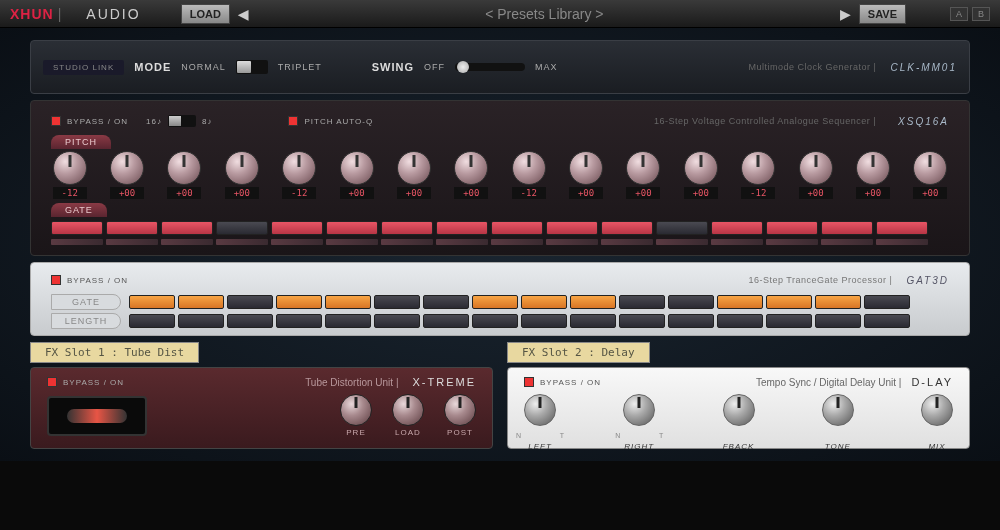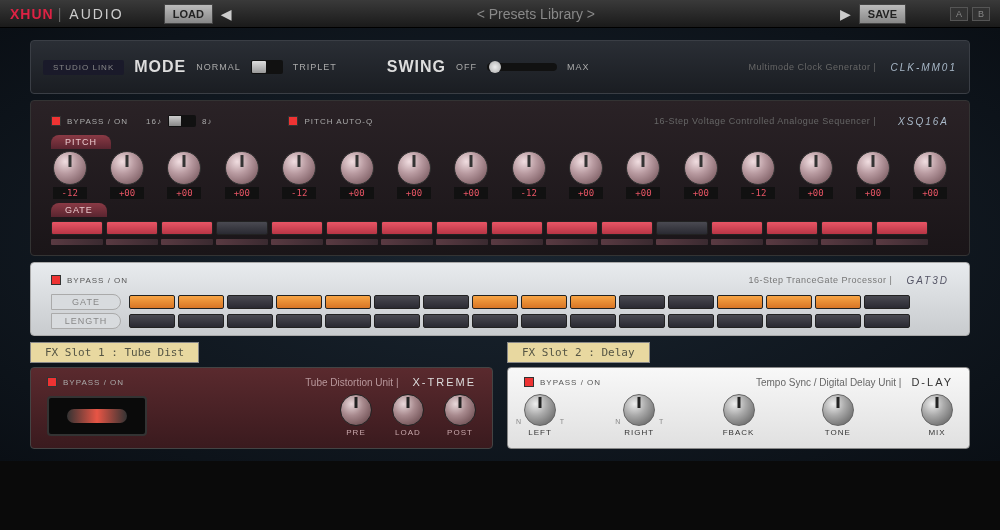--- a/index.html
+++ b/index.html
@@ -1,29 +1,29 @@
 <!DOCTYPE html>
 <html><head>
 <meta charset="utf-8">
 <style>
 *{margin:0;padding:0;box-sizing:border-box;font-family:Arial,sans-serif;}
 body{background:#0a0a0a;width:1000px;height:530px;overflow:hidden;color:#888;}
 .top-bar{height:28px;background:linear-gradient(#3a3a3a,#1a1a1a);display:flex;align-items:center;padding:0 10px;border-bottom:1px solid #000;}
 .logo{color:#dd2244;font-weight:bold;font-size:14px;letter-spacing:1px;}
-.logo-sub{color:#ccc;font-size:14px;letter-spacing:2px;margin-left:4px;}
+.logo-sub{color:#ccc;font-size:14px;letter-spacing:2px;margin-left:21px;}
 .logo-sep{color:#666;margin:0 4px;font-size:14px;}
 .btn-load,.btn-save{background:linear-gradient(#bbb,#888);color:#222;font-weight:bold;font-size:11px;padding:3px 8px;border:1px solid #444;cursor:pointer;}
 .arrow-btn{color:#ccc;font-size:14px;padding:0 8px;cursor:pointer;}
 .preset-label{flex:1;text-align:center;color:#888;font-size:14px;}
 .small-btn{width:18px;height:14px;background:#333;border:1px solid #555;margin-left:4px;cursor:pointer;display:flex;align-items:center;justify-content:center;font-size:9px;color:#888;}
 .rack{padding:12px 30px;background:radial-gradient(ellipse at center,#1a2530,#0a0f15);}
 .panel{background:linear-gradient(#2a2e35,#1a1d22);border-radius:4px;padding:15px 12px;margin-bottom:6px;position:relative;border:1px solid #3a3e45;}
 .panel-row{display:flex;align-items:center;gap:10px;height:22px;}
 .studio-link{background:#1a1a2a;color:#888;font-size:8px;padding:3px 10px;letter-spacing:1px;border-radius:2px;}
-.mode-label,.swing-label{font-weight:bold;color:#ddd;font-size:16px;letter-spacing:1px;}
+.mode-label,.swing-label{font-weight:bold;color:#ddd;font-size:11px;letter-spacing:1px;}
 .sub-label{color:#aaa;font-size:9px;letter-spacing:1px;}
 .toggle{width:32px;height:14px;background:#111;border-radius:2px;position:relative;cursor:pointer;display:inline-block;}
 .toggle::after{content:'';position:absolute;width:14px;height:12px;background:linear-gradient(#ddd,#999);top:1px;left:1px;border-radius:1px;}
 .slider{width:70px;height:8px;background:#111;border-radius:4px;position:relative;cursor:pointer;}
 .slider::after{content:'';position:absolute;width:12px;height:12px;background:radial-gradient(#eee,#aaa);border-radius:50%;top:-2px;left:2px;}
 .device-label{color:#666;font-size:9px;margin-left:auto;letter-spacing:0.5px;}
 .device-model{color:#a8b8c8;font-size:10px;letter-spacing:2px;margin-left:4px;font-style:italic;}
 .seq-panel{background:linear-gradient(#2a2226,#1a1518);border-radius:4px;padding:6px 20px 10px;margin-bottom:6px;position:relative;border:1px solid #333;}
 .bypass{display:flex;align-items:center;gap:6px;font-size:8px;color:#aaa;letter-spacing:1px;}
 .led{width:10px;height:10px;background:#888;border:1px solid #333;cursor:pointer;}
@@ -56,21 +56,21 @@
 .fx-model2{color:#333;font-size:11px;letter-spacing:2px;margin-left:0;}
 .fx-body{display:flex;align-items:center;margin-top:6px;}
 .tube-box{width:100px;height:40px;background:#0a0a0a;border-radius:4px;border:2px solid #333;display:flex;align-items:center;justify-content:center;}
 .tube{width:60px;height:14px;background:linear-gradient(90deg,#333,#e85545,#333);border-radius:7px;}
 .fx-knob-col{display:flex;flex-direction:column;align-items:center;}
 .fx-knob{width:32px;height:32px;border-radius:50%;background:radial-gradient(circle at 35% 30%,#e8d8da,#a88a8e 40%,#5a3a3e);cursor:pointer;border:1px solid #222;position:relative;}
 .fx-knob::after{content:'';position:absolute;width:3px;height:11px;background:#222;left:50%;top:2px;transform:translateX(-50%);}
 .fx-knob-lbl{color:#c8a8ac;font-size:8px;margin-top:2px;letter-spacing:1px;}
 .fx-knob2{width:32px;height:32px;border-radius:50%;background:radial-gradient(circle at 35% 30%,#eee,#aaa 40%,#555);cursor:pointer;border:1px solid #666;position:relative;}
 .fx-knob2::after{content:'';position:absolute;width:3px;height:11px;background:#222;left:50%;top:2px;transform:translateX(-50%);}
-.fx-knob-lbl2{color:#333;font-size:8px;margin-top:2px;letter-spacing:1px;}
+.fx-knob-lbl2{color:#333;font-size:8px;margin-top:16px;letter-spacing:1px;font-style:italic;}
 .nt{font-size:7px;color:#888;position:absolute;}
 .delay-knob-wrap{position:relative;display:flex;flex-direction:column;align-items:center;}
 .top-sub-row{display:flex;align-items:center;gap:18px;height:20px;margin-top:4px;}
 .sq-toggle{width:28px;height:12px;background:#111;border-radius:2px;position:relative;cursor:pointer;display:inline-block;}
 .sq-toggle::after{content:'';position:absolute;width:12px;height:10px;background:linear-gradient(#ccc,#888);top:1px;left:1px;}
 </style>
 </head>
 <body>
 
 <div class="top-bar">

